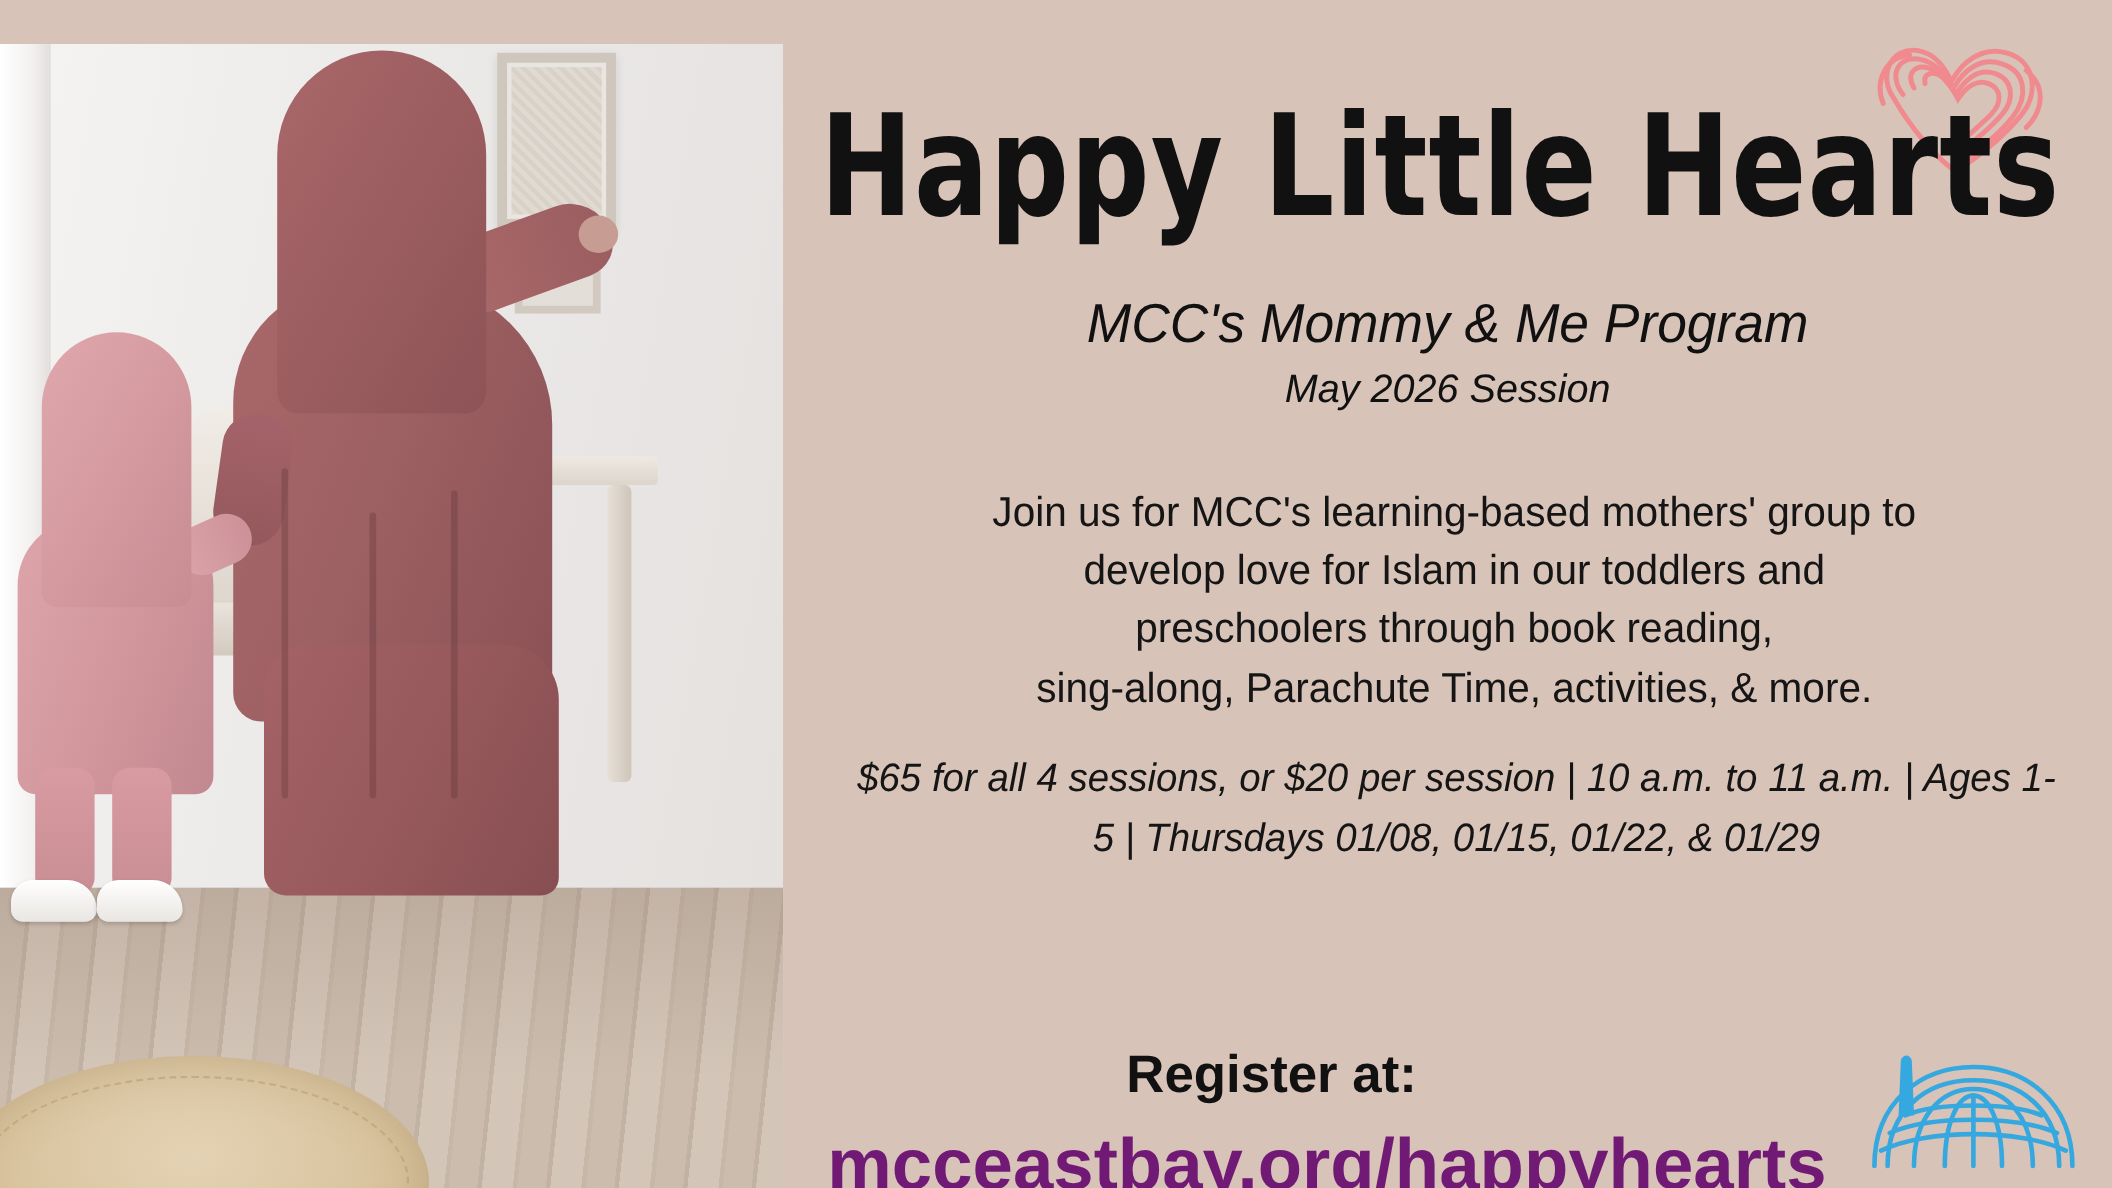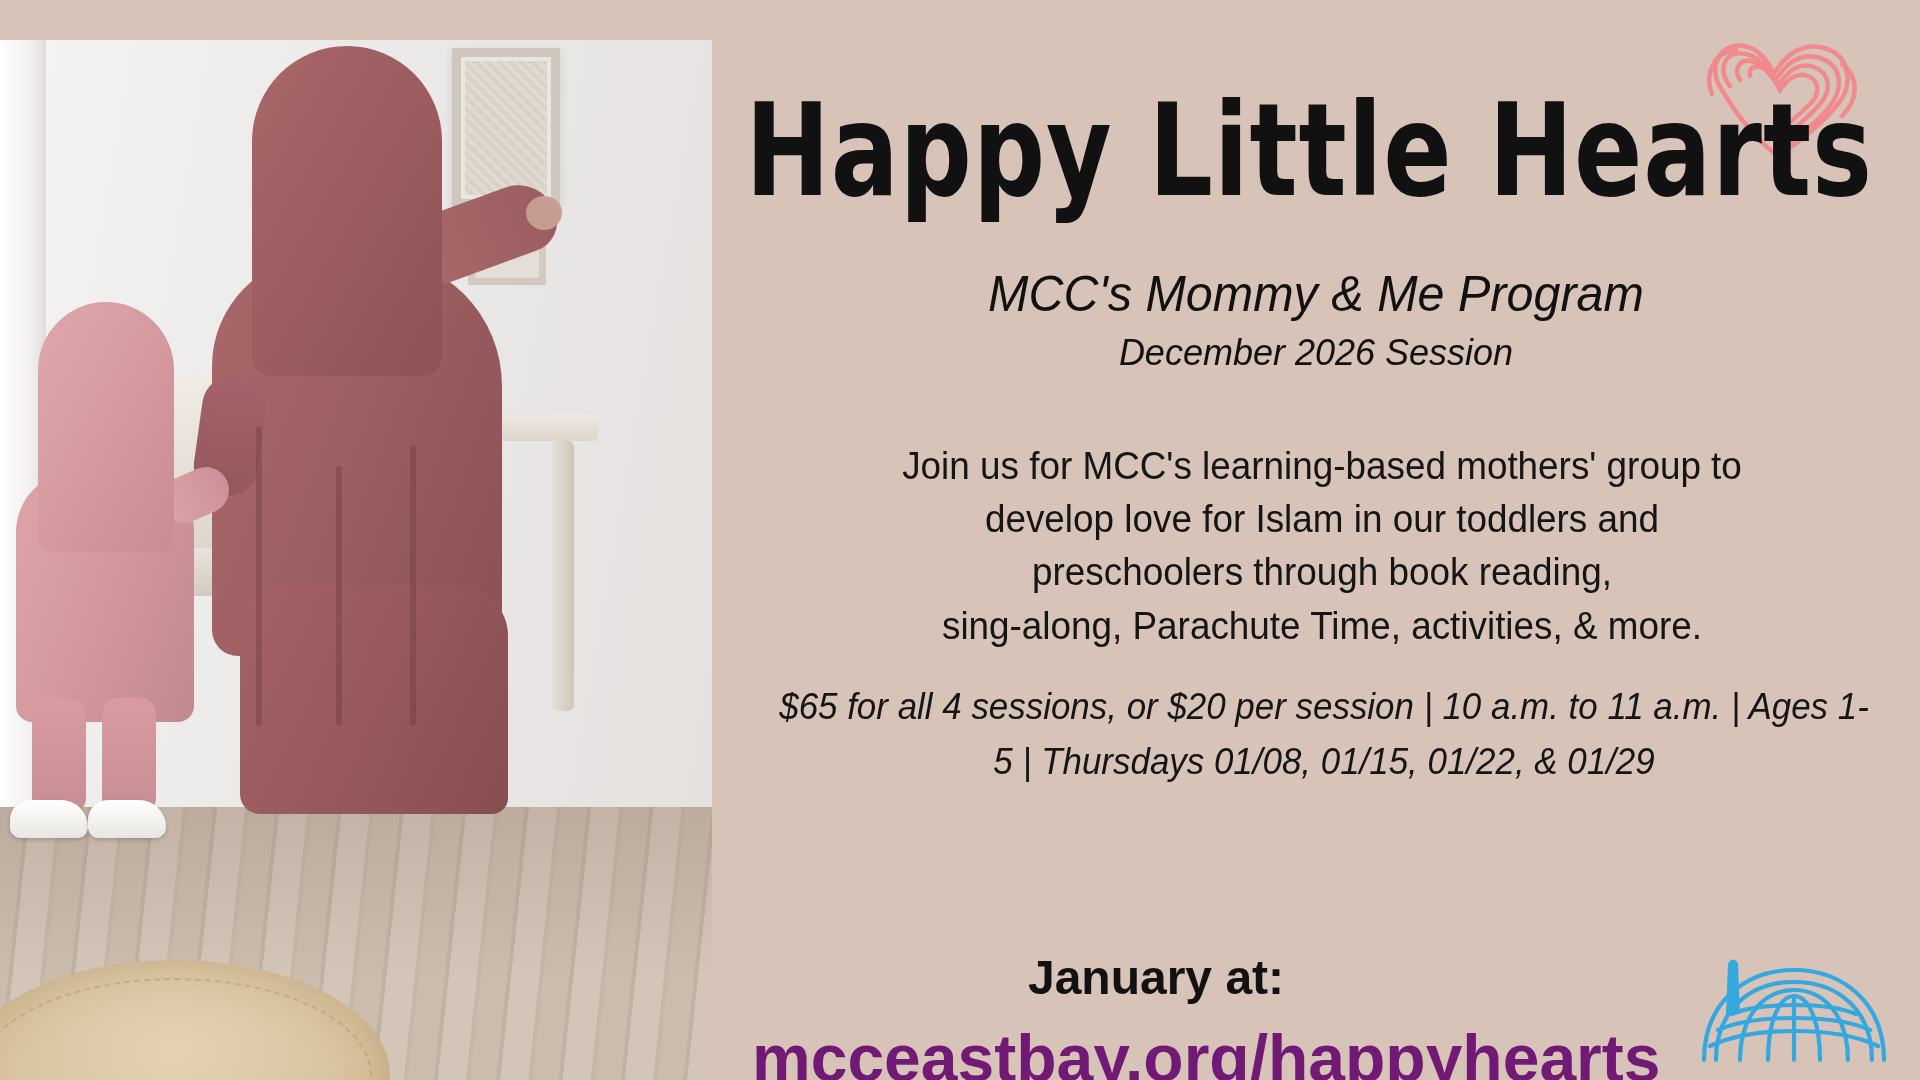--- a/index.html
+++ b/index.html
@@ -346,32 +346,32 @@
         <path d="M58 42 C56 32 66 30 74 36 C80 41 84 48 88 56 C96 44 106 38 116 42 C128 47 128 60 118 70 C108 80 94 92 86 99"></path>
         <path d="M20 60 C12 40 22 18 44 16"></path>
         <path d="M150 30 C168 44 166 66 150 82"></path>
       </g>
     </svg>
 
     <div class="title">Happy Little Hearts</div>
 
     <div class="subtitle">MCC's Mommy &amp; Me Program</div>
 
-    <div class="session">December 2026 Session</div>
+    <div class="session">May 2026 Session</div>
 
     <div class="body-copy">
       <span>Join us for MCC's learning-based mothers' group to</span>
       <span>develop love for Islam in our toddlers and</span>
       <span>preschoolers through book reading,</span>
       <span>sing-along, Parachute Time, activities, &amp; more.</span>
     </div>
 
     <div class="details">$65 for all 4 sessions, or $20 per session | 10 a.m. to 11 a.m. | Ages 1-5 | Thursdays 01/08, 01/15, 01/22, &amp; 01/29</div>
 
-    <div class="register-label">January at:</div>
+    <div class="register-label">Register at:</div>
 
     <a class="register-url" href="#">mcceastbay.org/happyhearts</a>
 
     <div class="logo">
       <svg viewBox="0 0 200 124" width="200" height="124">
         <g fill="none" stroke="#35a8e0" stroke-width="4.2" stroke-linecap="round">
           <path d="M10 104 C10 46 52 14 100 14 C148 14 190 46 190 104"></path>
           <path d="M22 104 C22 54 56 26 100 26 C144 26 178 54 178 104"></path>
           <path d="M46 104 C46 60 70 34 100 34"></path>
           <path d="M100 34 C130 34 154 60 154 104"></path>

